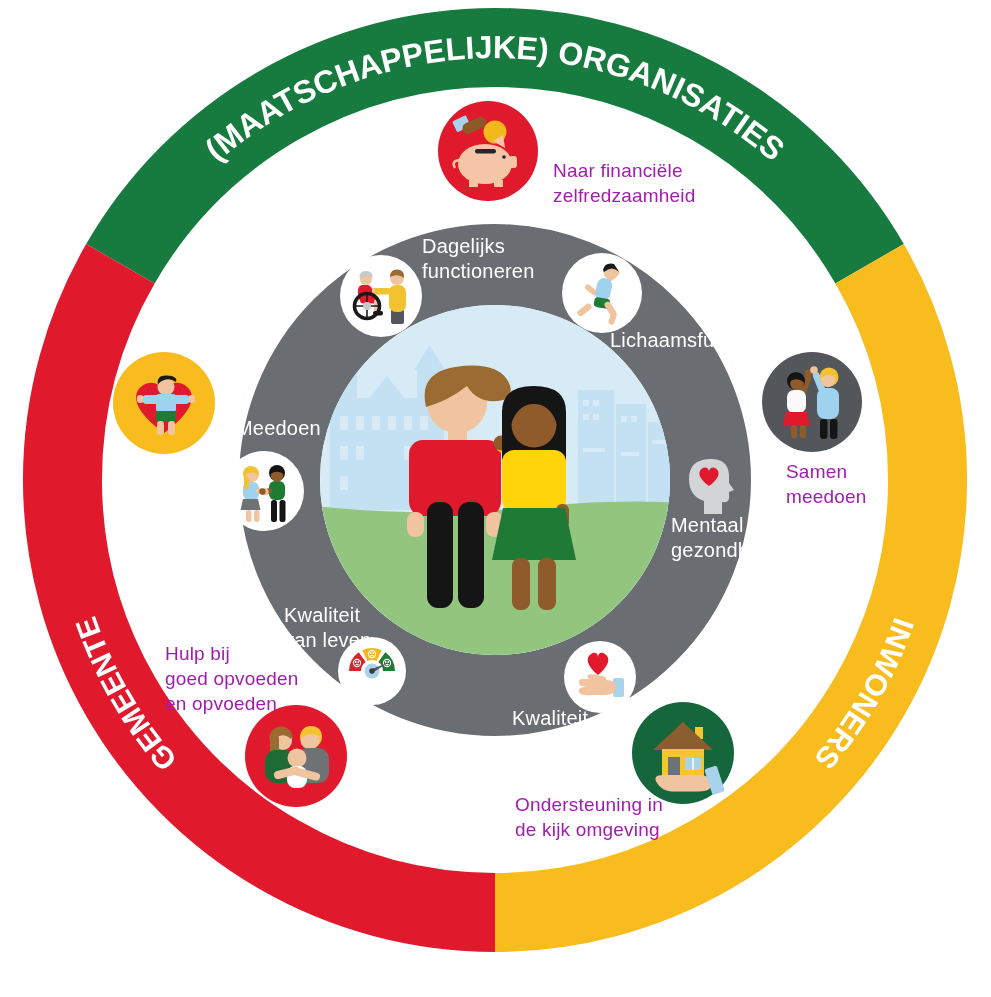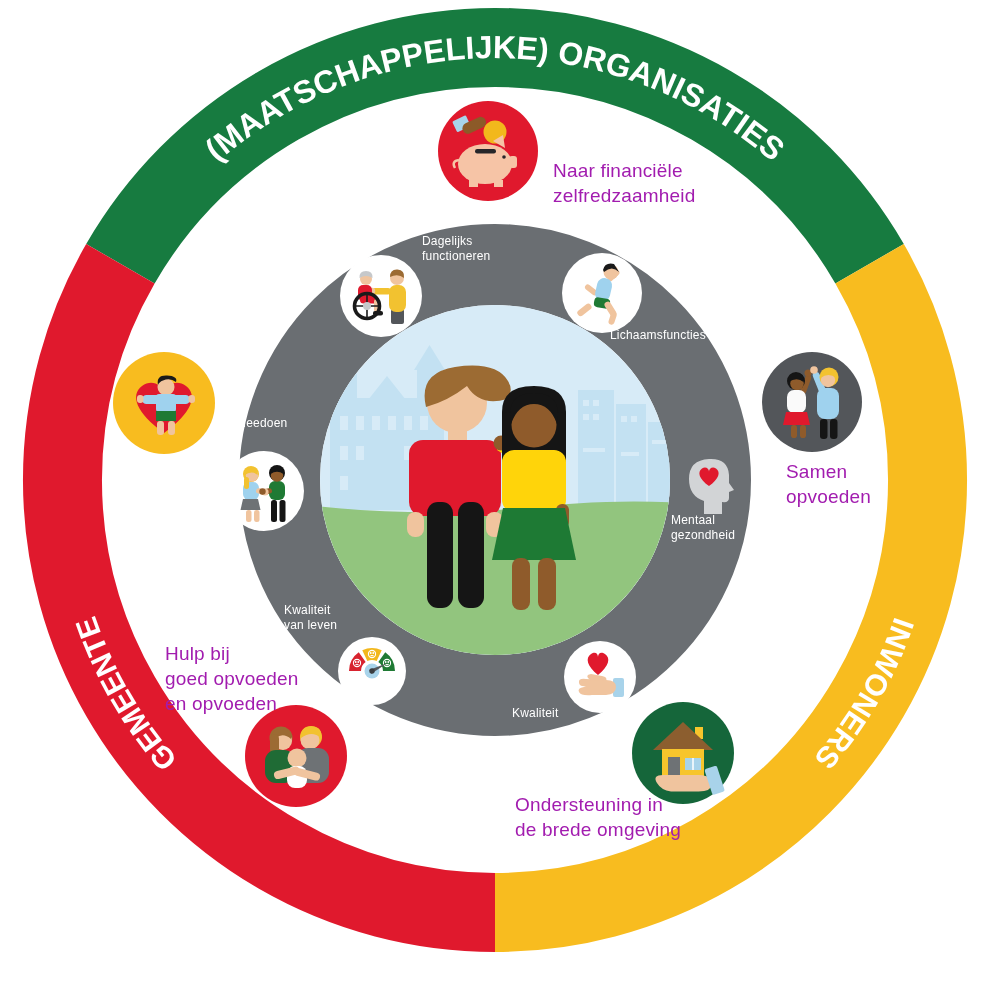--- a/index.html
+++ b/index.html
@@ -3,21 +3,21 @@
 <meta charset="utf-8">
 <style>
   html,body{margin:0;padding:0;background:#fff;}
   .stage{
     position:relative;width:991px;height:997px;background:#fff;overflow:hidden;
     font-family:"Liberation Sans","DejaVu Sans",sans-serif;
   }
   .stage svg{position:absolute;left:0;top:0;}
   .lbl{position:absolute;white-space:pre-line;pointer-events:none;}
   .lbl-dark{color:#a21caf;font-size:19px;line-height:1.32;font-weight:400;letter-spacing:.2px;}
-  .lbl-light{color:#ffffff;font-size:12px;line-height:1.26;font-weight:400;letter-spacing:.2px;}
+  .lbl-light{color:#ffffff;font-size:20px;line-height:1.26;font-weight:400;letter-spacing:.2px;}
   .arc-label{font-weight:bold;font-size:32px;fill:#ffffff;letter-spacing:.5px;}
   .arc-label-side{font-weight:bold;font-size:30px;fill:#ffffff;letter-spacing:.5px;}
 </style>
 </head>
 <body>
 
 <div class="stage">
 
 <svg width="991" height="997" viewBox="0 0 991 997">
   <defs>
@@ -288,23 +288,23 @@
     <rect x="24.5" y="-8" width="6.5" height="8" rx="3" fill="#F0C49E"></rect>
     <rect x="-8" y="8" width="20" height="10" fill="#1F7A34"></rect>
     <rect x="-7" y="18" width="7" height="14" rx="3" fill="#F0C49E"></rect>
     <rect x="4" y="18" width="7" height="14" rx="3" fill="#F0C49E"></rect>
   </g>
 </svg>
 
 <div class="lbl lbl-dark" style="left:553px;top:158px">Naar financiële
 zelfredzaamheid</div>
 <div class="lbl lbl-dark" style="left:786px;top:459px">Samen
-opvoeden</div>
+meedoen</div>
 <div class="lbl lbl-dark" style="left:515px;top:792px">Ondersteuning in
-de brede omgeving</div>
+de kijk omgeving</div>
 <div class="lbl lbl-dark" style="left:165px;top:641px">Hulp bij
 goed opvoeden
 en opvoeden</div>
 
 <div class="lbl lbl-light" style="left:422px;top:234px">Dagelijks
 functioneren</div>
 <div class="lbl lbl-light" style="left:610px;top:328px">Lichaamsfuncties</div>
 <div class="lbl lbl-light" style="left:671px;top:513px">Mentaal
 gezondheid</div>
 <div class="lbl lbl-light" style="left:512px;top:706px">Kwaliteit</div>

